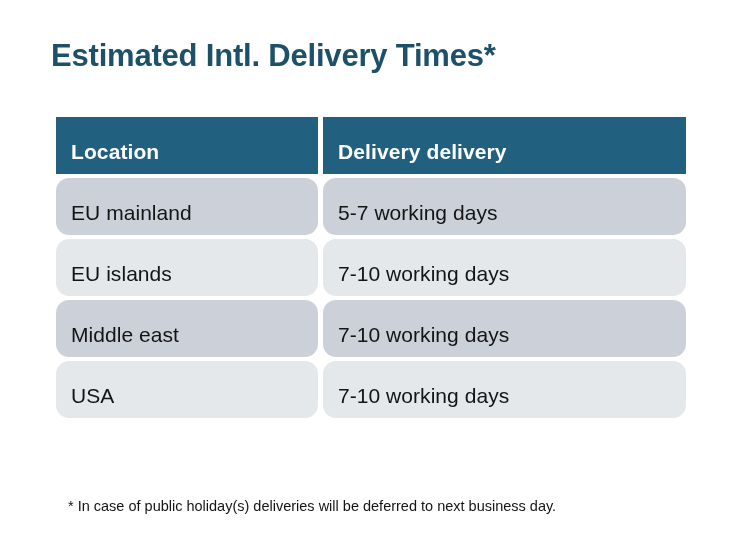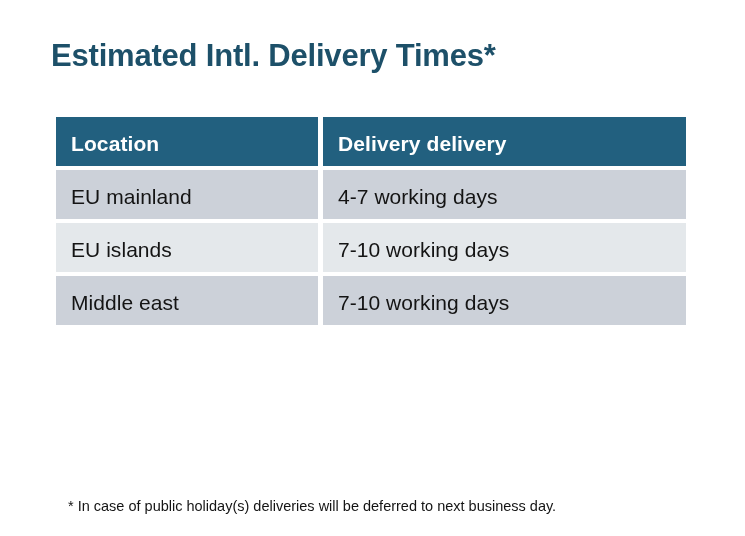--- a/index.html
+++ b/index.html
@@ -34,41 +34,42 @@
     left: 51px;
     top: 113px;
     width: 640px;
     border-collapse: separate;
     border-spacing: 5px 4px;
     table-layout: fixed;
   }
   .delivery-table th,
   .delivery-table td {
     margin: 0;
-    padding: 4px 0 0 15px;
+    padding: 12px 0 0 15px;
     text-align: left;
     vertical-align: middle;
     height: 45px;
     overflow: hidden;
     white-space: nowrap;
   }
   .col-location { width: 262px; }
   .col-delivery { width: 363px; }
   thead th {
     background: #22607f;
     color: #ffffff;
     font-size: 21px;
     font-weight: 700;
     letter-spacing: 0.1px;
   }
   tbody td {
     color: #141414;
     font-size: 21px;
     font-weight: 400;
     letter-spacing: 0.05px;
+    border-radius: 13px;
   }
   tbody tr.row-dark td {
     background: #ccd1d9;
   }
   tbody tr.row-light td {
     background: #e4e8eb;
     margin-left: 33px;
   }
   .footnote {
     position: absolute;
@@ -95,28 +96,32 @@
     </colgroup>
     <thead>
       <tr>
         <th>Location</th>
         <th>Delivery delivery</th>
       </tr>
     </thead>
     <tbody>
       <tr class="row-dark">
         <td>EU mainland</td>
-        <td>4-7 working days</td>
+        <td>5-7 working days</td>
       </tr>
       <tr class="row-light">
         <td>EU islands</td>
         <td>7-10 working days</td>
       </tr>
       <tr class="row-dark">
         <td>Middle east</td>
+        <td>7-10 working days</td>
+      </tr>
+      <tr class="row-light">
+        <td>USA</td>
         <td>7-10 working days</td>
       </tr>
     </tbody>
   </table>
 
   <div class="footnote">* In case of public holiday(s) deliveries will be deferred to next business day.</div>
 
 </div>
 
 </body></html>

